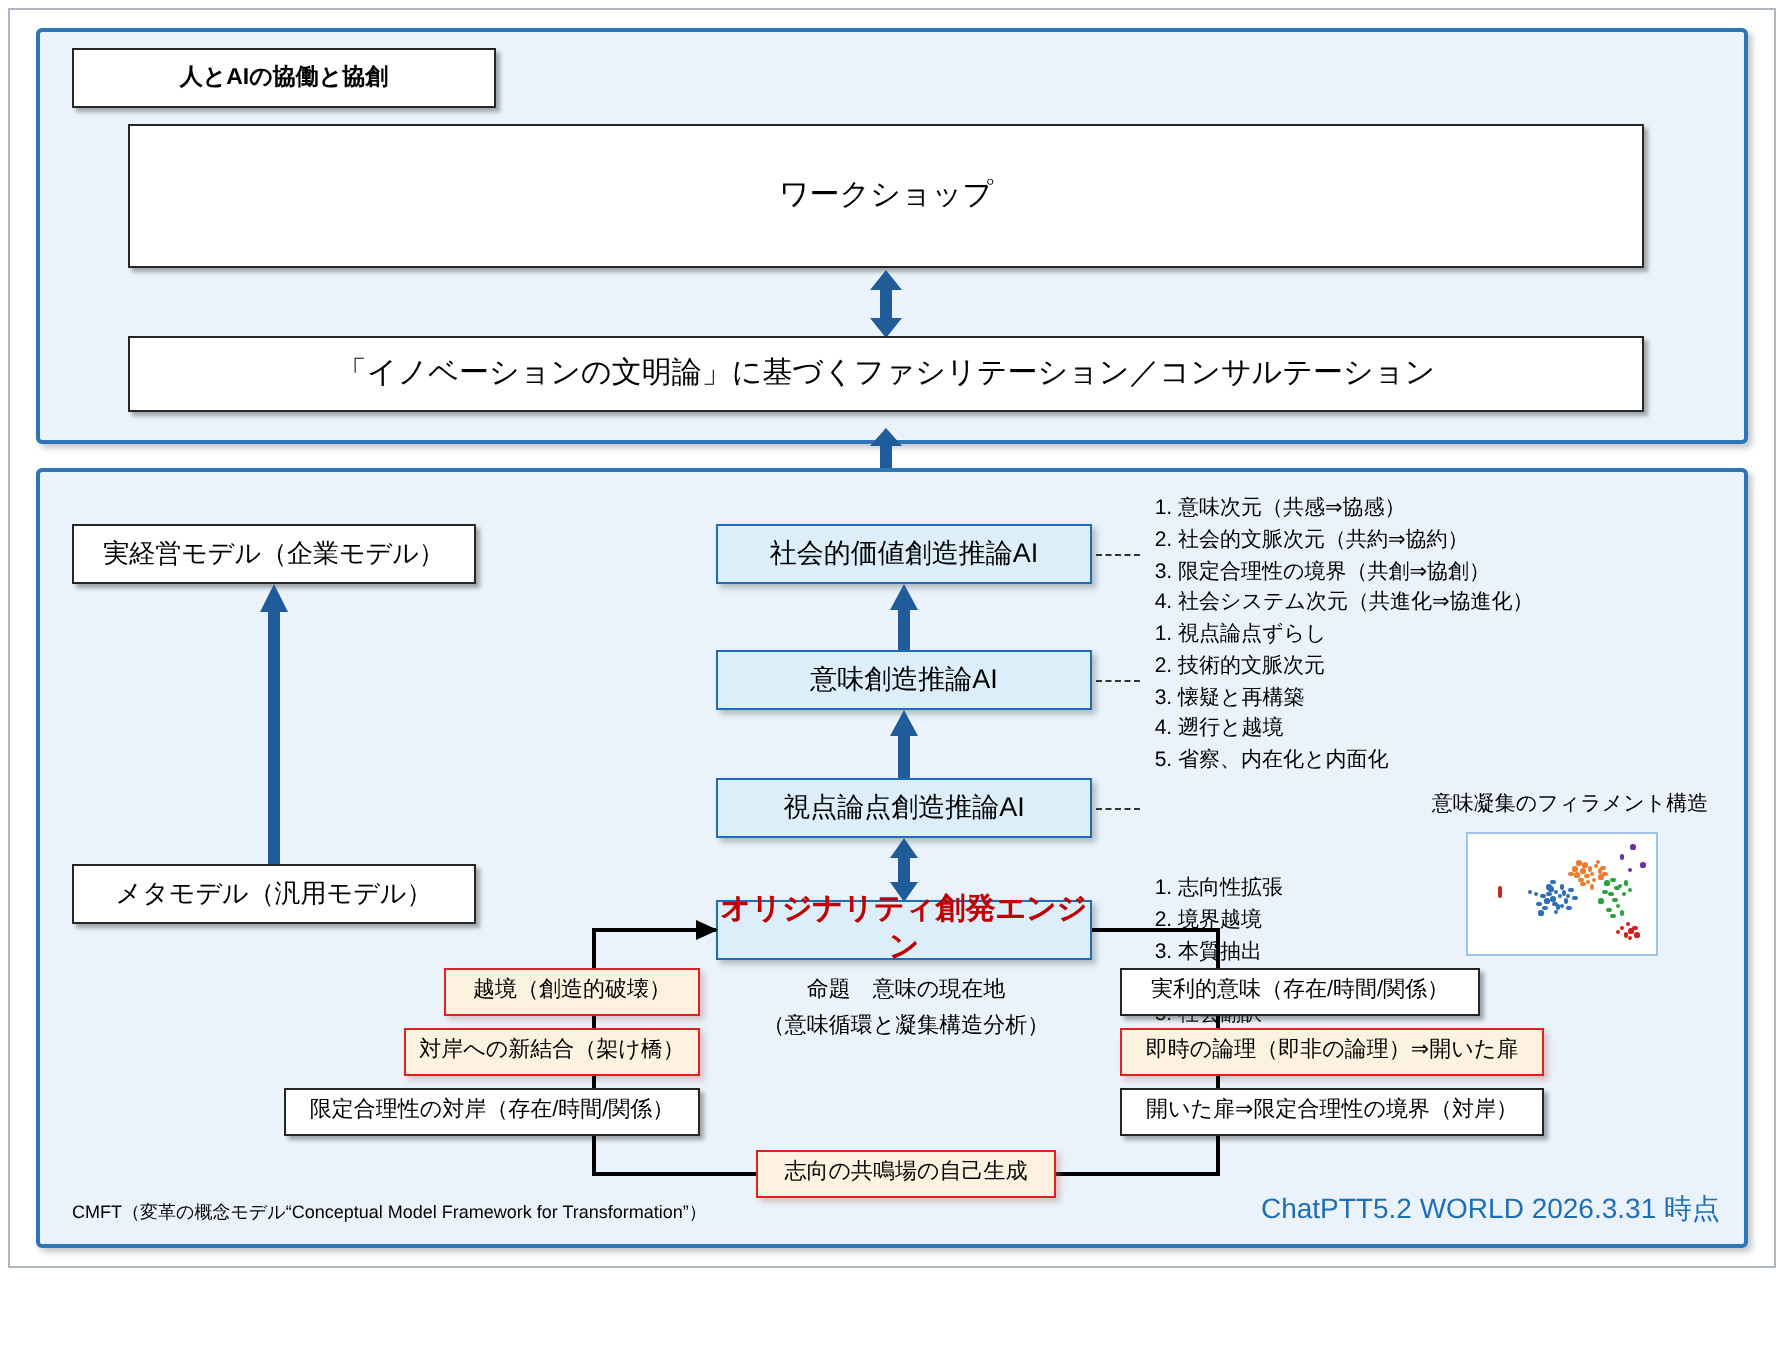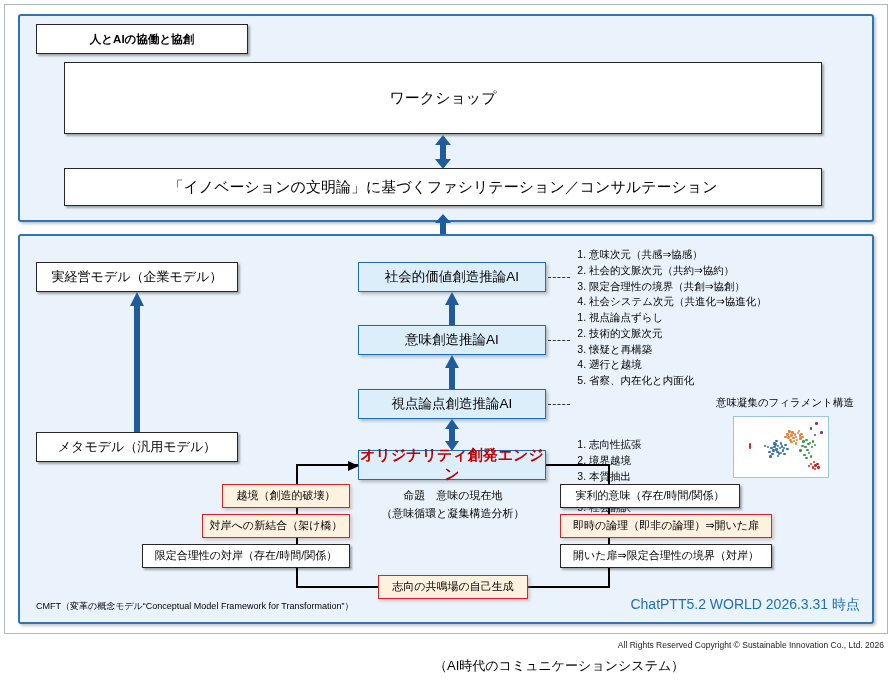--- a/index.html
+++ b/index.html
@@ -288,15 +288,13 @@
 <div class="connector" style="left:608px;top:538px;width:1.6px;height:6px;"></div>
 <div class="connector" style="left:608px;top:568px;width:1.6px;height:20px;"></div>
 <div class="connector" style="left:526px;top:586px;width:84px;height:1.6px;"></div>
 
 <div class="abs rbox t-small" style="left:378px;top:575px;width:150px;height:24px;">志向の共鳴場の自己生成</div>
 
 <div class="abs t-foot" style="left:36px;top:600px;width:520px;">CMFT（変革の概念モデル“Conceptual Model Framework for Transformation”）</div>
 <div class="abs t-stamp" style="left:596px;top:596px;width:264px;text-align:right;">ChatPTT5.2 WORLD 2026.3.31 時点</div>
 
 <div class="caption-wrap">
-  <div class="abs copyright" style="left:584px;top:4px;width:300px;text-align:right;">All Rights Reserved Copyright ©  Sustainable Innovation Co., Ltd.  2026</div>
-  <div class="abs fig-sub" style="left:434px;top:21px;">（AI時代のコミュニケーションシステム）</div>
 </div>
 
 </body></html>

